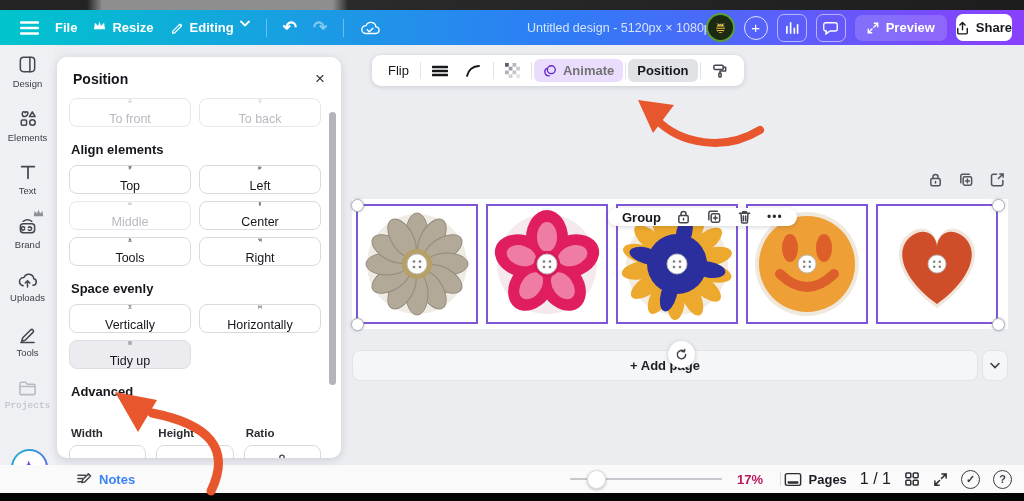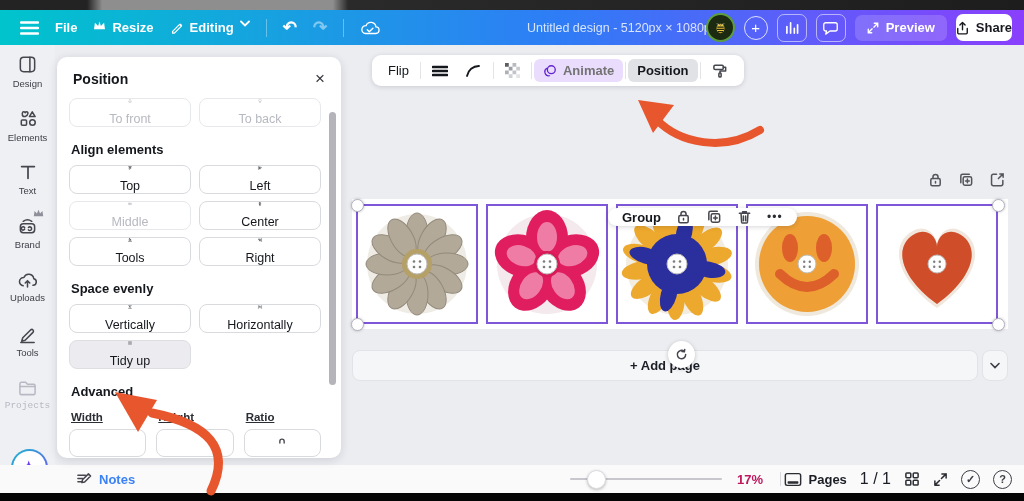--- a/index.html
+++ b/index.html
@@ -55,21 +55,21 @@
   .panel-close{font-size:17px;color:#34363d;cursor:pointer;line-height:1;}
   .panel-body{padding:8px 20px 0 12px;}
   .btn-grid{display:grid;grid-template-columns:1fr 1fr;gap:7px 8px;}
   .pbtn{display:flex;align-items:center;gap:9px;height:27px;border:1px solid #d9dade;border-radius:8px;
     background:#fff;padding:0 9px;font-size:12.5px;color:#14171c;cursor:pointer;flex-direction:column;}
   .pbtn.disabled{color:#b7b9c0;border-color:#e7e8ec;cursor:default;}
   .pbtn.disabled .ic{stroke:#b7b9c0;}
   .pbtn.active{background:#ececf0;border-color:#dddee2;}
   .sect{font-size:13px;font-weight:bold;color:#14171c;margin:15px 2px 8px 2px;}
   .fields{display:grid;grid-template-columns:1fr 1fr 1fr;gap:0 10px;margin-top:12px;}
-  .f-label{font-size:11.5px;font-weight:bold;color:#2a2d33;margin:0 2px 6px 2px;text-decoration:underline;}
+  .f-label{font-size:11.5px;font-weight:bold;color:#2a2d33;margin:16px 2px 6px 2px;}
   .f-input{height:26px;border:1px solid #d9dade;border-radius:8px;background:#fff;
     display:flex;align-items:center;justify-content:center;}
   .scroll-thumb{position:absolute;right:5px;top:55px;width:7px;height:273px;border-radius:4px;background:#b4b4ba;}
 
   
   .toolbar{position:absolute;left:372px;top:55px;height:31px;background:#fff;border-radius:9px;
     box-shadow:0 1px 5px rgba(25,28,50,.16);display:flex;align-items:center;padding:0 7px;z-index:4;}
   .tl-item{padding:0 9px;font-size:13px;color:#14171c;display:flex;align-items:center;gap:6px;cursor:pointer;}
   .tl-sep{width:1px;height:17px;background:#e3e4e8;margin:0 2px;}
   .pill{border-radius:6px;padding:4px 9px;font-size:13px;display:flex;align-items:center;gap:6px;cursor:pointer;}

